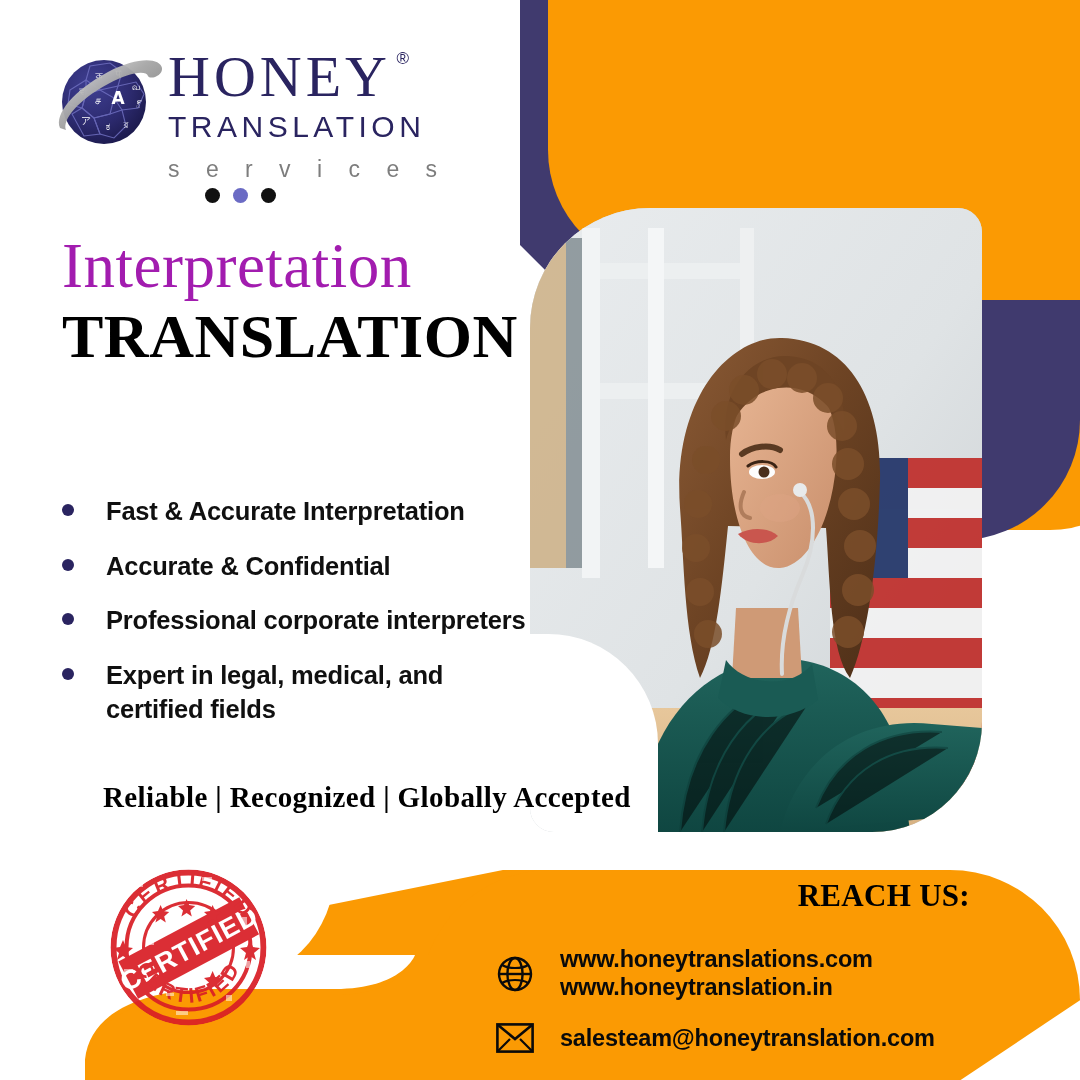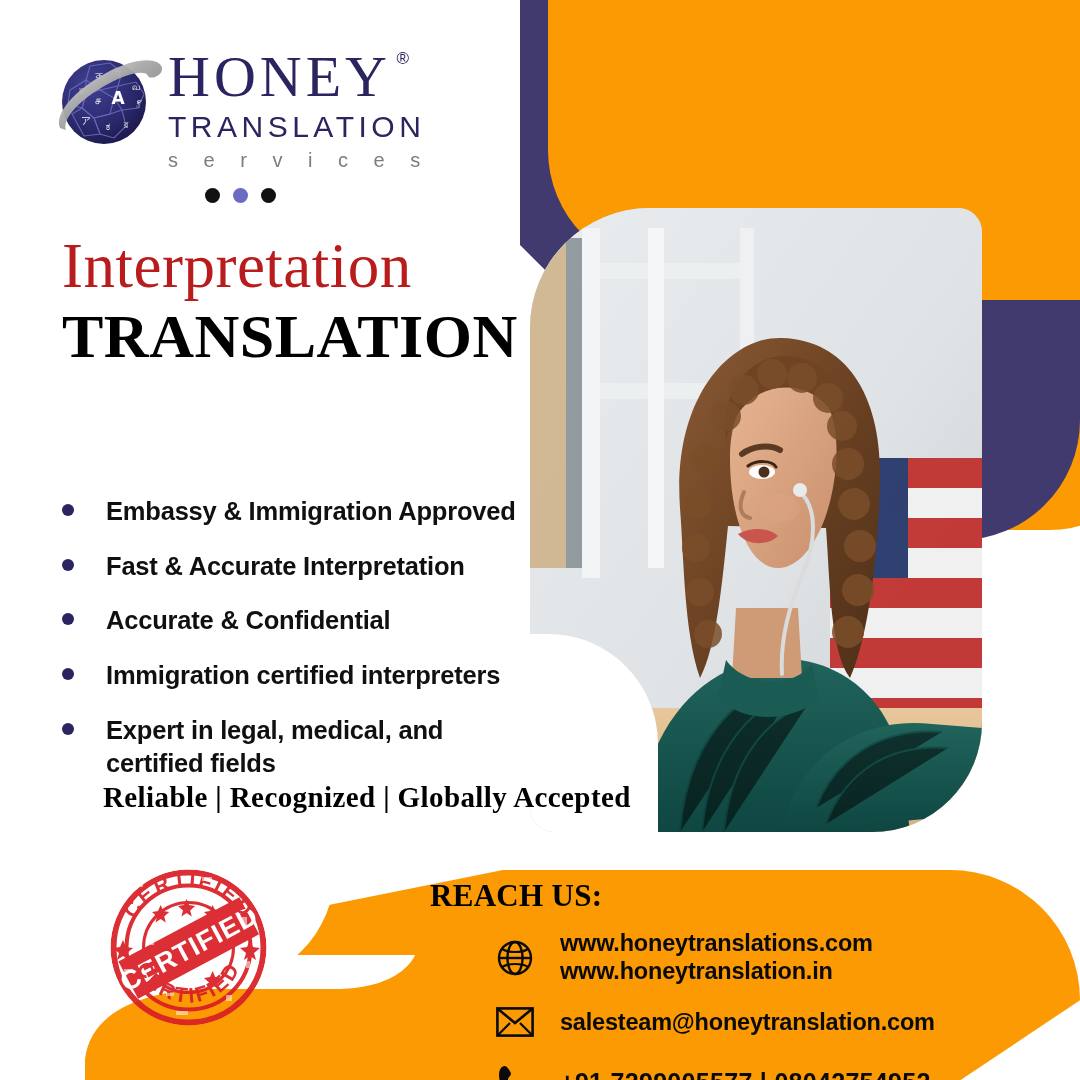--- a/index.html
+++ b/index.html
@@ -111,35 +111,35 @@
     font-family:"Liberation Sans", sans-serif;
     font-size:17px;color:#2A2460;
   }
   #logo-translation{
     font-family:"Liberation Sans", sans-serif;
     font-size:30px;letter-spacing:4.5px;color:#2A2460;
     margin-top:6px;line-height:1;
   }
   #logo-services{
     font-family:"Liberation Sans", sans-serif;
-    font-size:20px;letter-spacing:10px;color:#7d7d7d;
-    margin-top:8px;line-height:1;
+    font-size:23px;letter-spacing:10px;color:#7d7d7d;
+    margin-top:16px;line-height:1;
   }
   #logo-dots{
     position:absolute;left:205px;top:188px;
     display:flex;gap:13px;align-items:center;
   }
   #logo-dots i{display:block;width:15px;height:15px;border-radius:50%;background:#111;}
   #logo-dots i.mid{background:#6B6BC4;}
 
   
   #headline{position:absolute;left:62px;top:233px;width:470px;}
   #h-script{
     font-family:"Liberation Serif", serif;
-    font-weight:400;font-size:63px;color:#b91c1c;
+    font-weight:400;font-size:63px;color:#a21caf;
     line-height:1.05;letter-spacing:0.5px;
   }
   #h-main{
     font-family:"Liberation Serif", serif;
     font-weight:700;font-size:62px;color:#000;
     line-height:1.08;letter-spacing:0.5px;margin-top:4px;
   }
 
   
   #bullets{position:absolute;left:56px;top:495px;width:470px;}
@@ -163,26 +163,26 @@
   }
 
   
   #stamp{position:absolute;left:106px;top:865px;width:165px;height:165px;}
 
   
   #reach{position:absolute;left:430px;top:878px;width:620px;}
   #reach-title{
     font-family:"Liberation Serif", serif;
     font-weight:700;font-size:31px;color:#000;
-    text-align:left;letter-spacing:0.3px;width:540px;
+    text-align:right;letter-spacing:0.3px;width:540px;
   }
   .contact-row{
     display:flex;align-items:center;margin-top:14px;
   }
-  .contact-row.first{margin-top:16px;}
+  .contact-row.first{margin-top:32px;}
   .c-icon{
     flex:0 0 auto;width:46px;height:46px;
     display:flex;align-items:center;justify-content:center;
     margin-left:62px;margin-right:22px;
   }
   .c-text{
     font-family:"Liberation Sans", sans-serif;
     font-weight:700;font-size:23.5px;color:#0a0a0a;
     line-height:1.18;letter-spacing:-0.2px;
   }
@@ -385,33 +385,29 @@
   <div id="headline">
     <div id="h-script">Interpretation</div>
     <div id="h-main">
       <div>TRANSLATION</div>
     </div>
   </div>
 
   <div id="bullets">
     <div class="bullet-row">
       <span class="bullet-dot"></span>
-      <span class="bullet-text">Embassy &amp; Immigration Approved</span>
-    </div>
-    <div class="bullet-row">
-      <span class="bullet-dot"></span>
       <span class="bullet-text">Fast &amp; Accurate Interpretation</span>
     </div>
     <div class="bullet-row">
       <span class="bullet-dot"></span>
       <span class="bullet-text">Accurate &amp; Confidential</span>
     </div>
     <div class="bullet-row">
       <span class="bullet-dot"></span>
-      <span class="bullet-text">Immigration certified interpreters</span>
+      <span class="bullet-text">Professional corporate interpreters</span>
     </div>
     <div class="bullet-row">
       <span class="bullet-dot"></span>
       <span class="bullet-text" style="max-width:360px">Expert in legal, medical, and certified fields</span>
     </div>
   </div>
 
   <div id="tagline">Reliable  |  Recognized  |  Globally Accepted</div>
 
   <svg id="stamp" viewBox="0 0 165 165">

